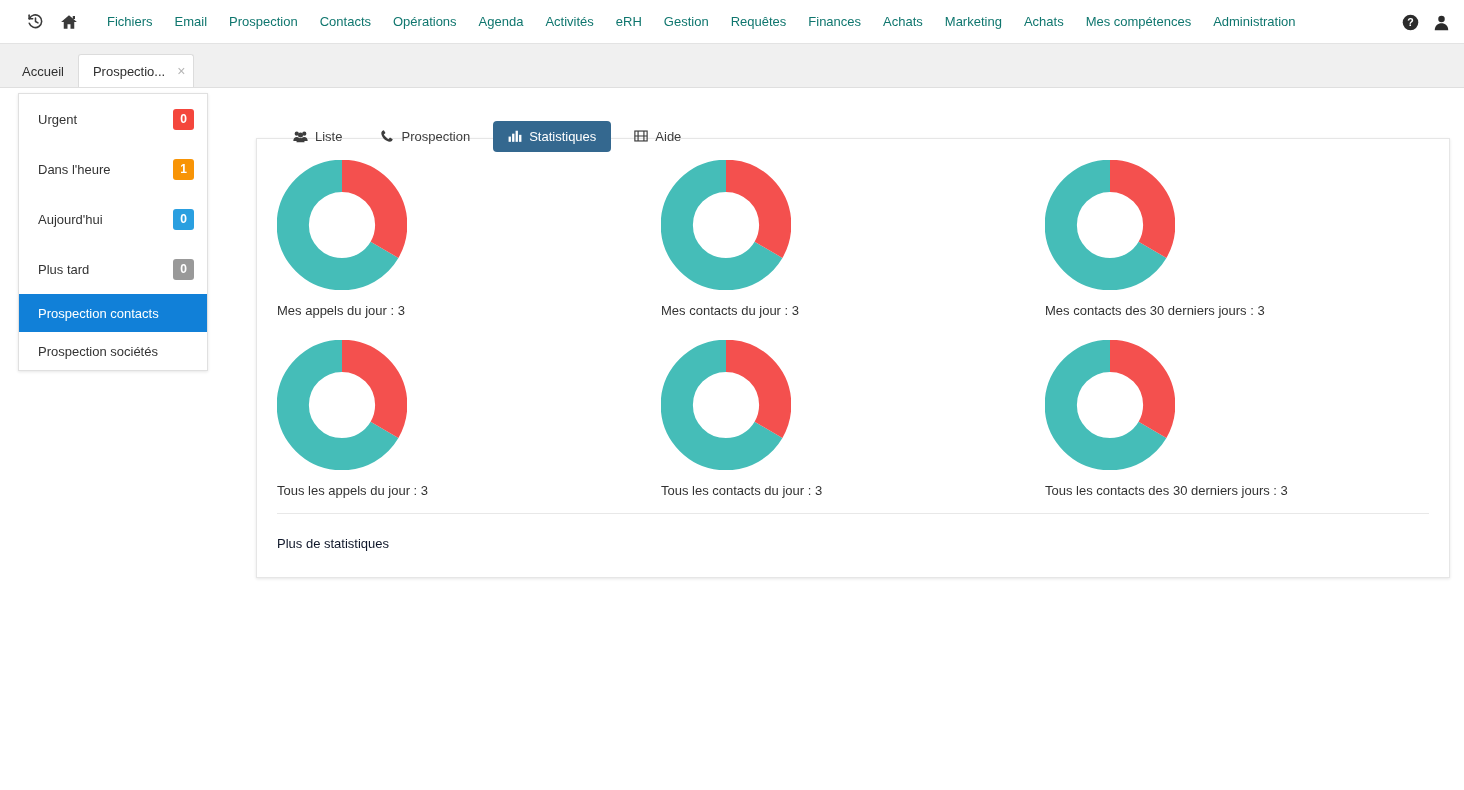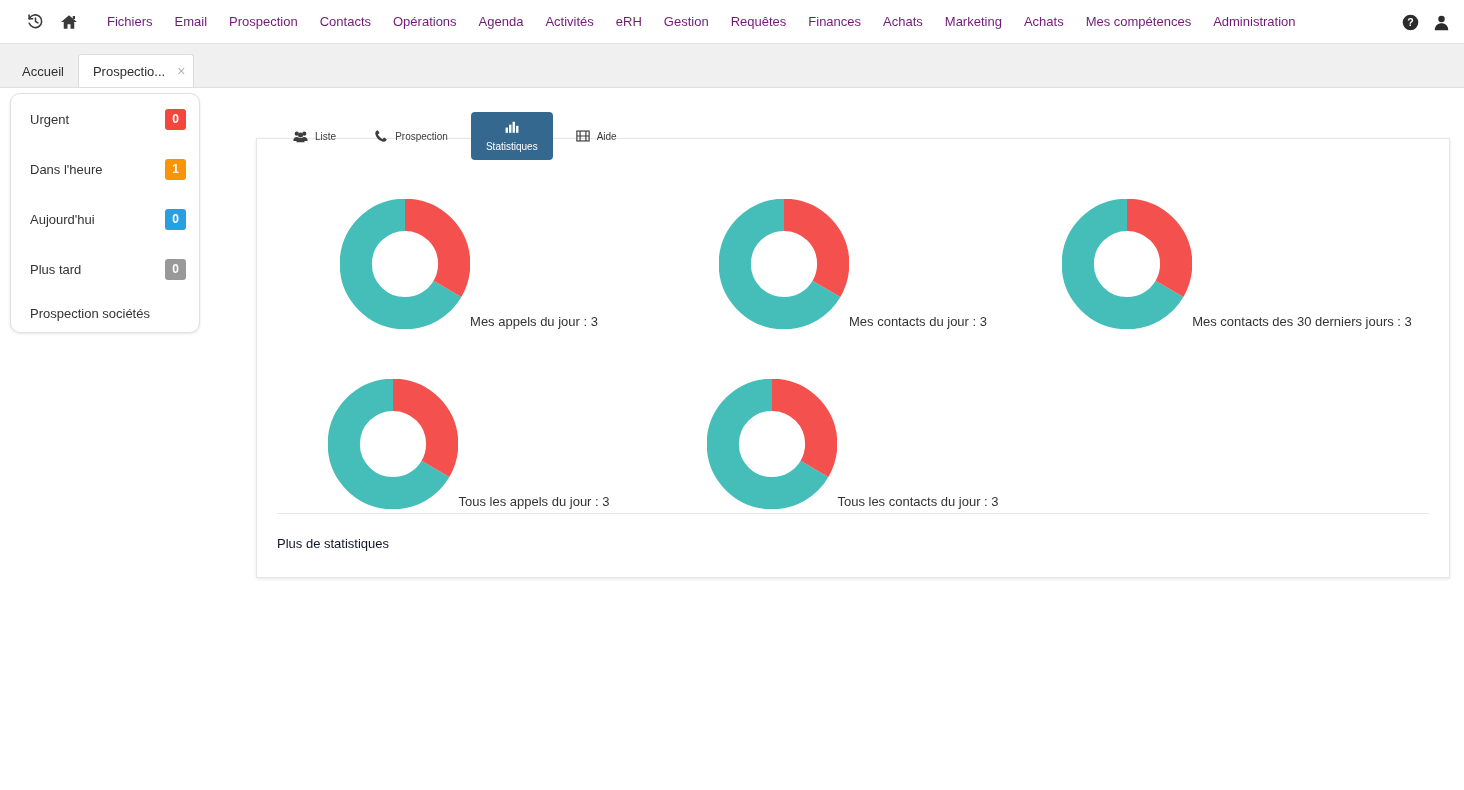--- a/index.html
+++ b/index.html
@@ -22,21 +22,21 @@
   }
   .nav-icon-btn {
     display: flex; align-items: center; justify-content: center;
     width: 34px; height: 44px;
     color: #3a3a3a;
   }
   .nav-icon-btn svg { display: block; }
   .nav-links { display: flex; align-items: center; margin-left: 10px; }
   .nav-link {
     font-size: 13px;
-    color: #701a75;
+    color: #0f766e;
     padding: 0 11px;
     line-height: 44px;
     white-space: nowrap;
     cursor: pointer;
   }
   .nav-right {
     position: absolute;
     right: 14px; top: 0;
     height: 44px;
     display: flex; align-items: center; gap: 14px;
@@ -80,25 +80,25 @@
   
   .page {
     position: relative;
     height: calc(790px - 44px - 38px);
     background: #ffffff;
   }
 
   
   .sidemenu {
     position: absolute;
-    left: 10px; top: 5px;
+    left: 18px; top: 5px;
     width: 190px;
     background: #ffffff;
     border: 1px solid #e0e0e0;
-    border-radius: 10px;
+    border-radius: 0;
     box-shadow: 0 1px 3px rgba(0,0,0,0.10);
     overflow: hidden;
   }
   .side-item {
     height: 50px;
     display: flex;
     align-items: center;
     justify-content: space-between;
     padding: 0 13px 0 19px;
     font-size: 13px;
@@ -135,52 +135,51 @@
     display: flex;
     align-items: center;
     height: 48px;
     padding-left: 22px;
     gap: 8px;
   }
   .subtab {
     display: flex;
     align-items: center;
     gap: 7px;
-    font-size: 10px;
+    font-size: 13px;
     color: #3d3d3d;
     padding: 8px 15px;
     border-radius: 4px;
     cursor: pointer;
     margin-top: 48px;
   }
   .subtab.active {
     background: #34688f;
     color: #ffffff;
-    flex-direction: column;
   }
   .subtab .ico { display: flex; align-items: center; }
 
   .panel {
     background: #ffffff;
     border: 1px solid #e6e6e6;
     box-shadow: 0 1px 3px rgba(0,0,0,0.10);
     margin-top: 2px;
     height: 440px;
   }
   .charts-grid {
     display: grid;
     grid-template-columns: repeat(3, 1fr);
     grid-template-rows: repeat(2, 1fr);
     padding: 10px 20px 4px 20px;
     height: 374px;
   }
   .chart-cell {
     display: flex;
-    flex-direction: row;
-    align-items: flex-end;
+    flex-direction: column;
+    align-items: flex-start;
     justify-content: center;
   }
   .donut { width: 130px; height: 130px; display: block; }
   .chart-label {
     margin-top: 13px;
     font-size: 13px;
     color: #333333;
     text-align: center;
     white-space: nowrap;
   }
@@ -269,20 +268,23 @@
       <span class="badge" style="background:#f89406">1</span>
     </div>
     <div class="side-item">
       <span>Aujourd'hui</span>
       <span class="badge" style="background:#2a9fe0">0</span>
     </div>
     <div class="side-item">
       <span>Plus tard</span>
       <span class="badge" style="background:#999999">0</span>
     </div>
+    <div class="side-item selected">
+      <span>Prospection contacts</span>
+    </div>
     <div class="side-item plain">
       <span>Prospection sociétés</span>
     </div>
   </div>
 
   <div class="content">
 
     <div class="subtabs">
       <div class="subtab">
         <span class="ico">
@@ -363,20 +365,27 @@
         </div>
 
         <div class="chart-cell">
           <svg class="donut" viewBox="0 0 42 42">
             <circle cx="21" cy="21" r="15.9" fill="transparent" stroke="#45bdb8" stroke-width="10.4" stroke-dasharray="66.67 33.33" stroke-dashoffset="-33.33" transform="rotate(-90 21 21)"></circle>
             <circle cx="21" cy="21" r="15.9" fill="transparent" stroke="#f4504e" stroke-width="10.4" stroke-dasharray="33.33 66.67" stroke-dashoffset="0" transform="rotate(-90 21 21)"></circle>
           </svg>
           <div class="chart-label">Tous les contacts du jour : 3</div>
         </div>
 
+        <div class="chart-cell">
+          <svg class="donut" viewBox="0 0 42 42">
+            <circle cx="21" cy="21" r="15.9" fill="transparent" stroke="#45bdb8" stroke-width="10.4" stroke-dasharray="66.67 33.33" stroke-dashoffset="-33.33" transform="rotate(-90 21 21)"></circle>
+            <circle cx="21" cy="21" r="15.9" fill="transparent" stroke="#f4504e" stroke-width="10.4" stroke-dasharray="33.33 66.67" stroke-dashoffset="0" transform="rotate(-90 21 21)"></circle>
+          </svg>
+          <div class="chart-label">Tous les contacts des 30 derniers jours : 3</div>
+        </div>
 
       </div>
 
       <div class="panel-sep"></div>
 
       <div class="panel-footer">
         <span class="footer-link">Plus de statistiques</span>
       </div>
     </div>
 

